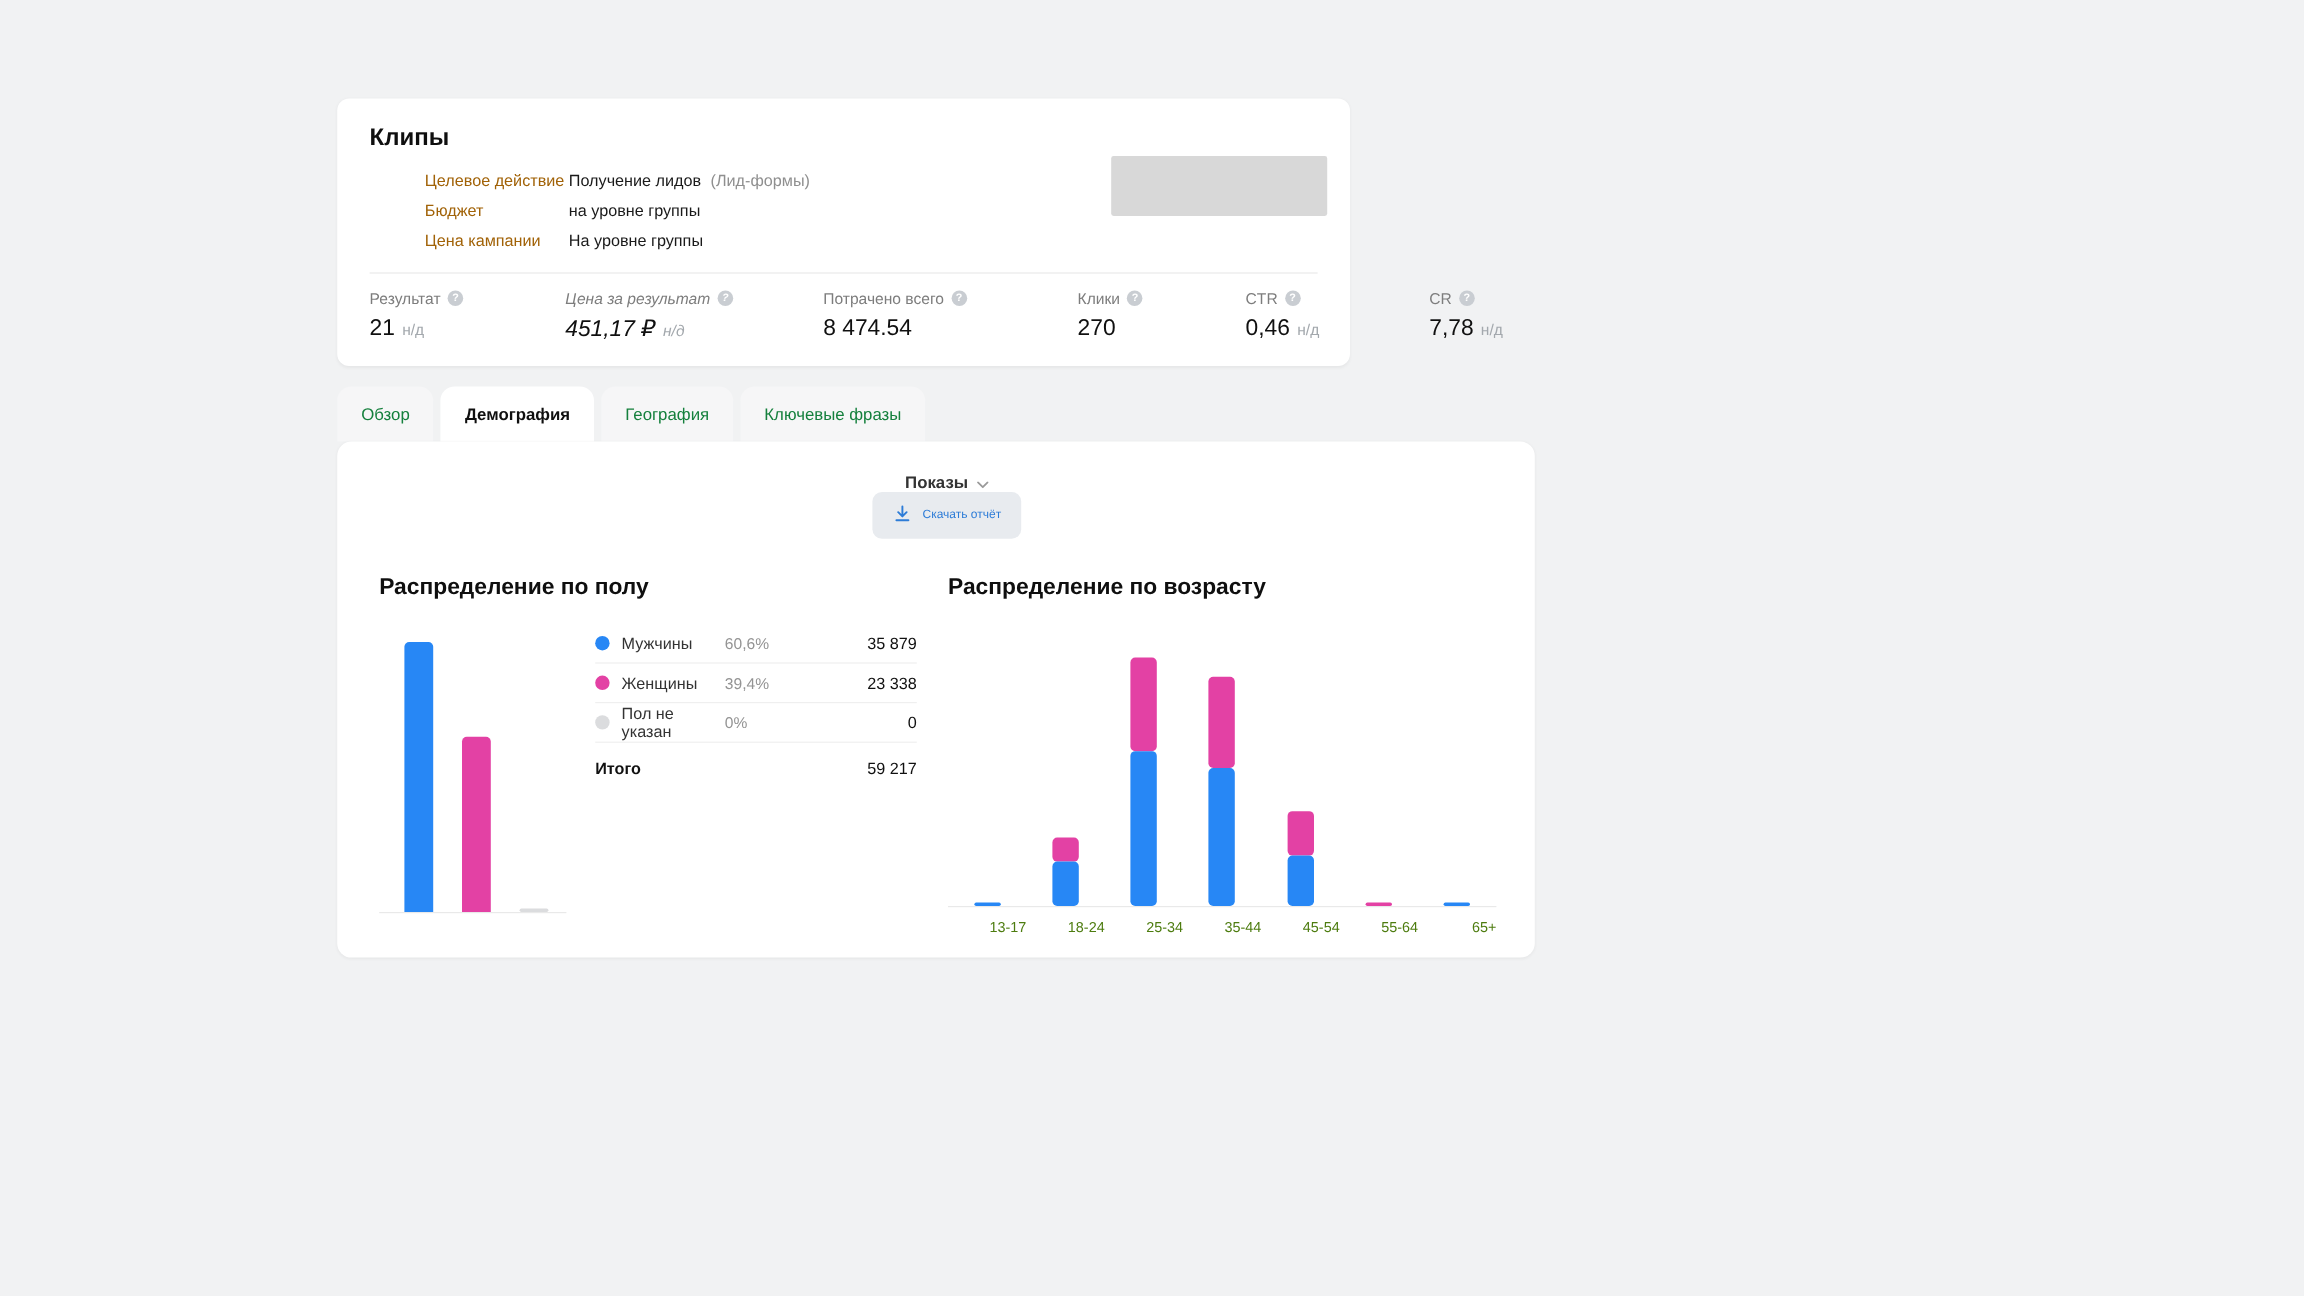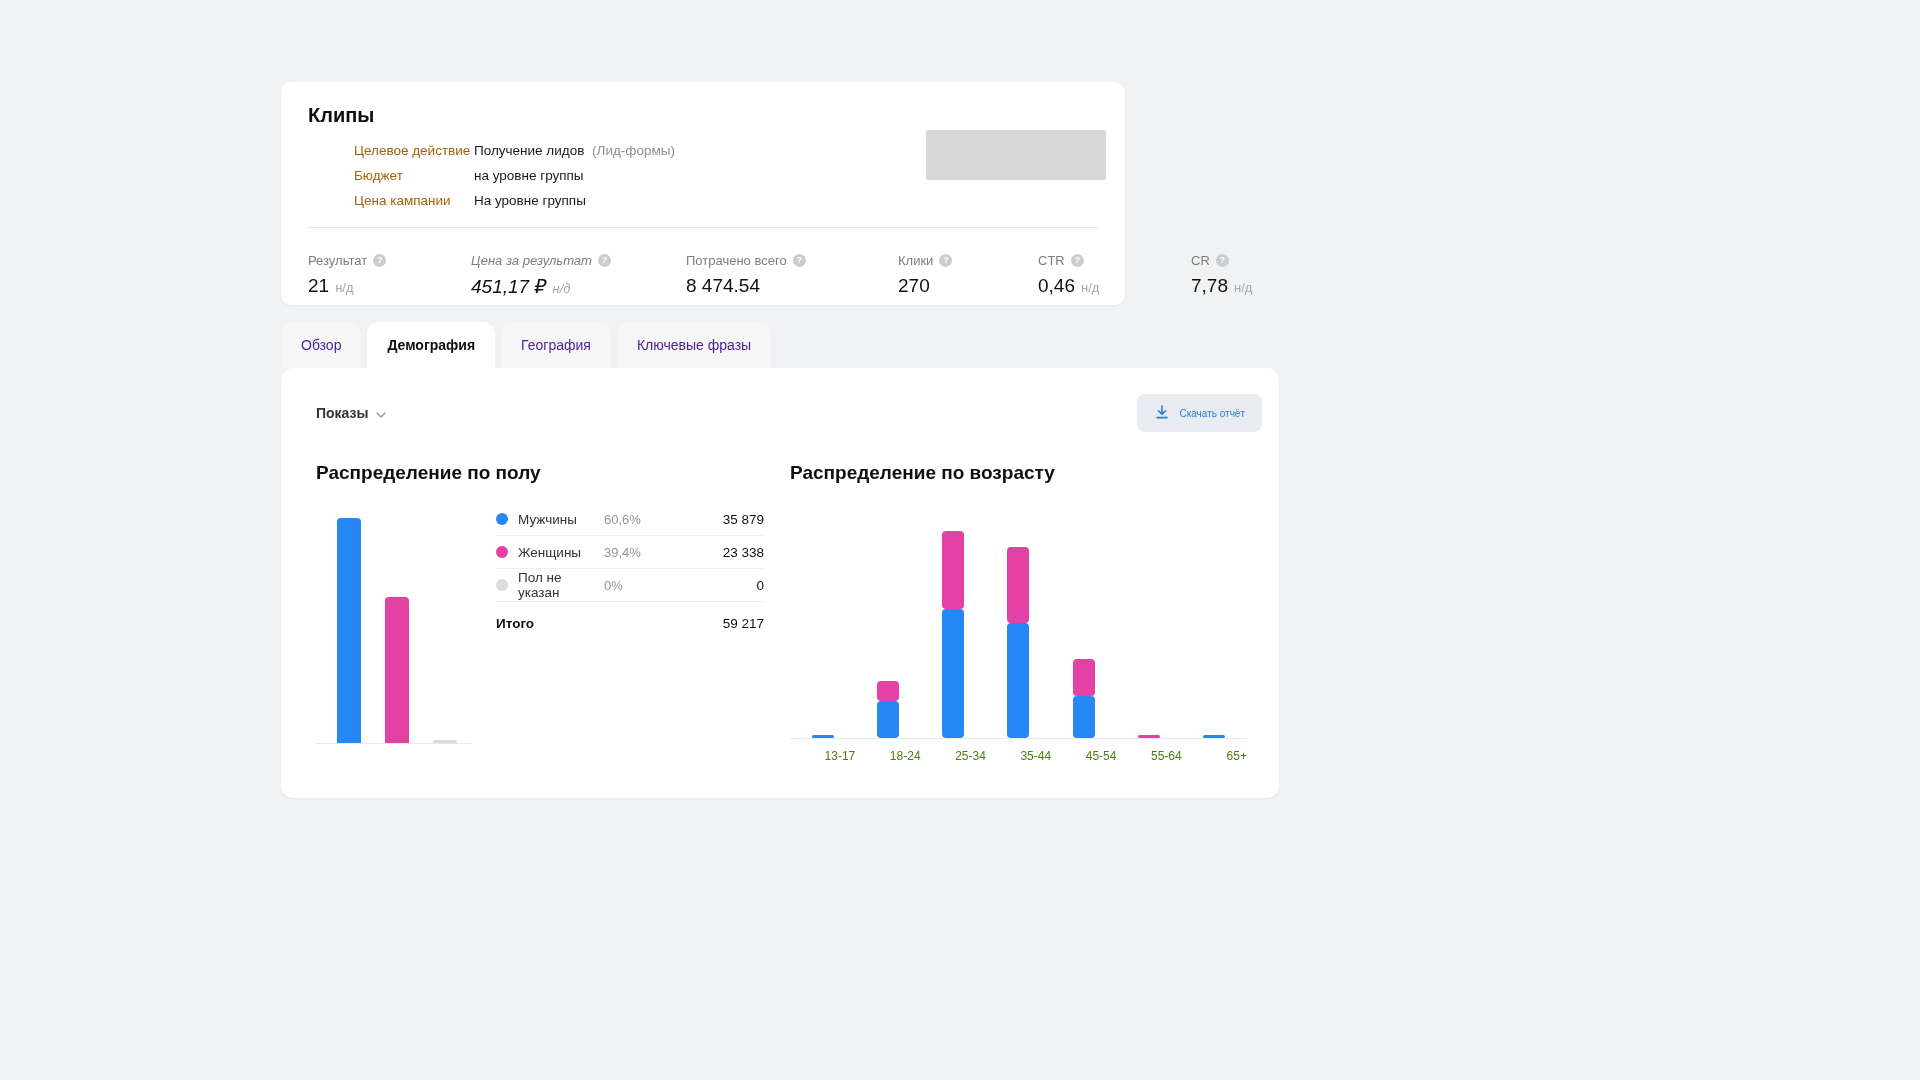--- a/index.html
+++ b/index.html
@@ -20,45 +20,45 @@
   .meta-secondary { color: #8f8f8f; margin-left: 4px; }
   .redacted-block {
     position: absolute; right: 19px; top: 48px; width: 180px; height: 50px;
     background: #d8d8d8; border-radius: 2px;
   }
   .card-divider { border: none; border-top: 1px solid #e9e9e9; margin-top: 9px; }
   .stats-row { display: flex; padding-top: 13px; }
   .stat { flex: 0 0 auto; }
   .stat-w0 { width: 163px; } .stat-w1 { width: 215px; font-style: italic; } .stat-w2 { width: 212px; }
   .stat-w3 { width: 140px; } .stat-w4 { width: 153px; } .stat-w5 { width: auto; }
-  .stat-label { font-size: 13px; color: #7d7d7d; display: flex; align-items: center; gap: 6px; margin-top: 12px; }
+  .stat-label { font-size: 13px; color: #7d7d7d; display: flex; align-items: center; gap: 6px; }
   .help-icon {
     display: inline-flex; align-items: center; justify-content: center;
     width: 13px; height: 13px; border-radius: 50%; background: #c9cdd2;
     color: #fff; font-size: 9px; font-weight: 700; cursor: pointer; line-height: 1;
   }
   .stat-value { margin-top: 7px; font-size: 19px; color: #101010; display: flex; align-items: baseline; }
   .stat-suffix { font-size: 13px; color: #a3a8ad; margin-left: 6px; text-align: right; }
 
   
   .tabs { position: absolute; left: 281px; top: 322px; height: 46px; display: flex; gap: 6px; }
   .tab {
     display: flex; align-items: center; padding: 0 20px; font-size: 14px;
-    color: #4c1d95; background: #f6f6f7; border-radius: 12px 12px 0 0; cursor: pointer;
+    color: #15803d; background: #f6f6f7; border-radius: 12px 12px 0 0; cursor: pointer;
     border: none; font-family: inherit;
   }
   .tab.active { background: #fff; color: #0f0f0f; font-weight: 700; }
 
   
   .panel {
     position: absolute; left: 281px; top: 368px; width: 998px; height: 430px;
     background: #fff; border-radius: 12px; border-top-left-radius: 12px;
     box-shadow: 0 1px 3px rgba(0,0,0,0.05);
   }
-  .panel-header { display: flex; justify-content: space-between; align-items: center; padding: 26px 17px 0 35px; }
+  .panel-header { display: flex; justify-content: space-between; align-items: center; padding: 26px 17px 0 35px; flex-direction: column; }
   .metric-selector { display: flex; align-items: center; gap: 7px; font-size: 14px; font-weight: 600; color: #333; cursor: pointer; background: none; border: none; font-family: inherit; }
   .download-btn {
     display: flex; align-items: center; gap: 9px; background: #e8ebef; color: #2d7cd7;
     border: none; border-radius: 8px; padding: 10px 17px; font-size: 10px; font-weight: 500;
     font-family: inherit; cursor: pointer;
   }
   .panel-content { display: flex; padding: 30px 32px 0 35px; }
   .col-left { width: 448px; flex: 0 0 448px; }
   .col-right { flex: 1; margin-left: 26px; }
   .section-title { font-size: 19px; font-weight: 700; color: #0f0f0f; }

